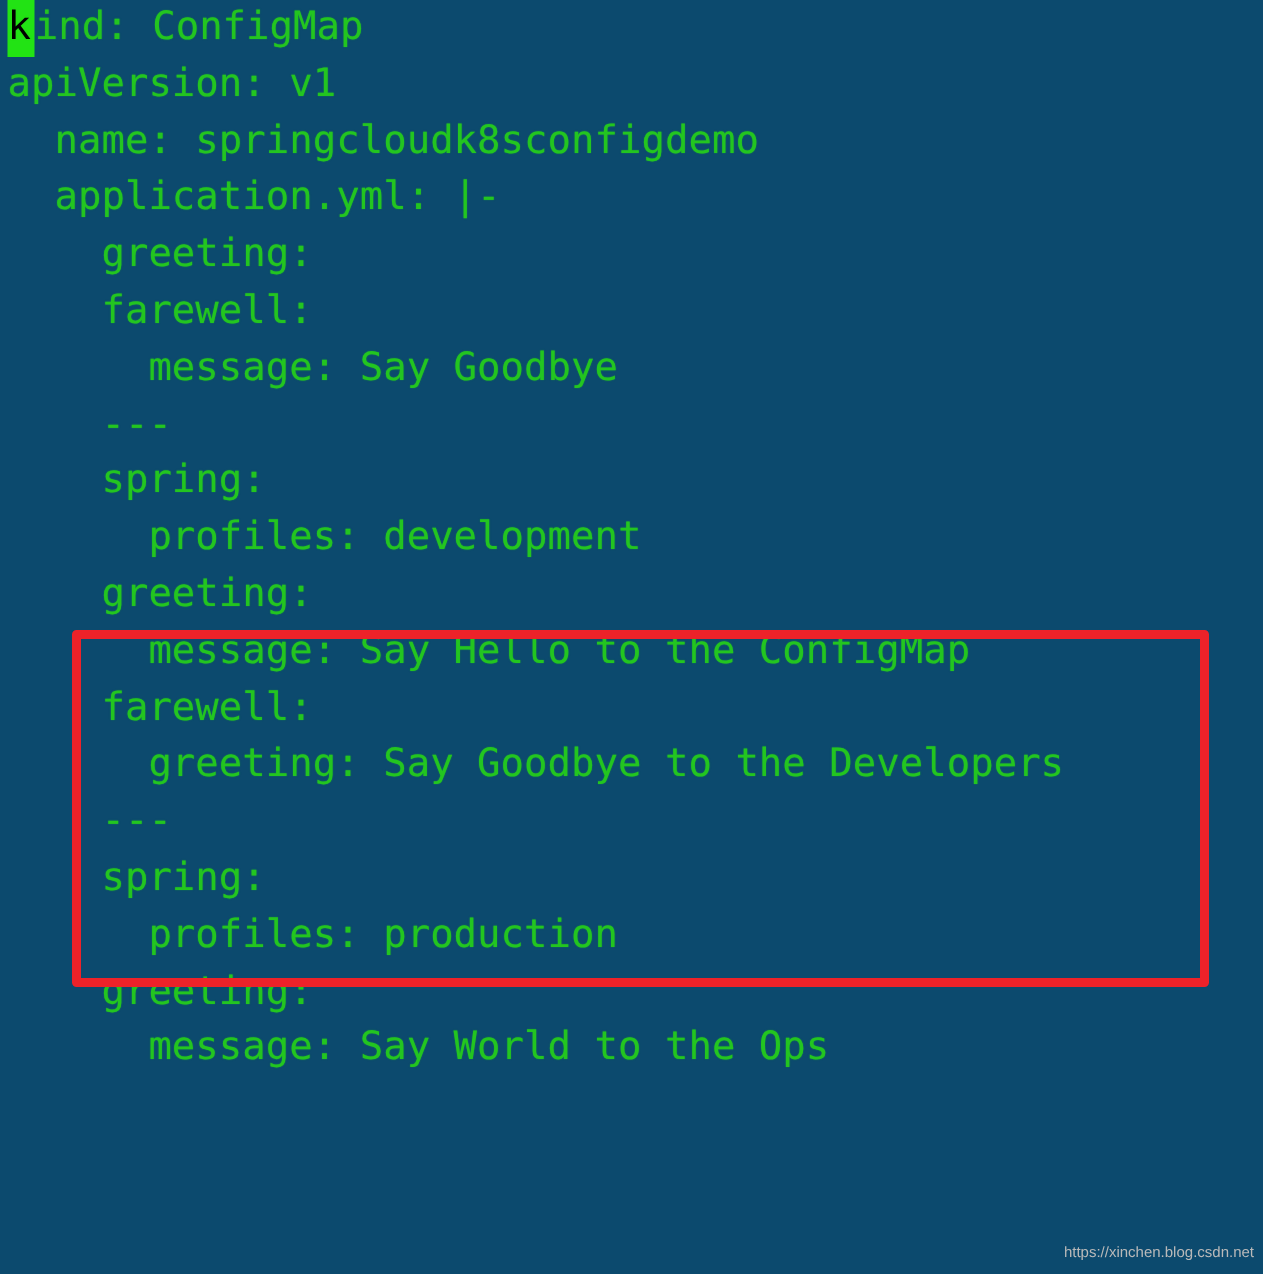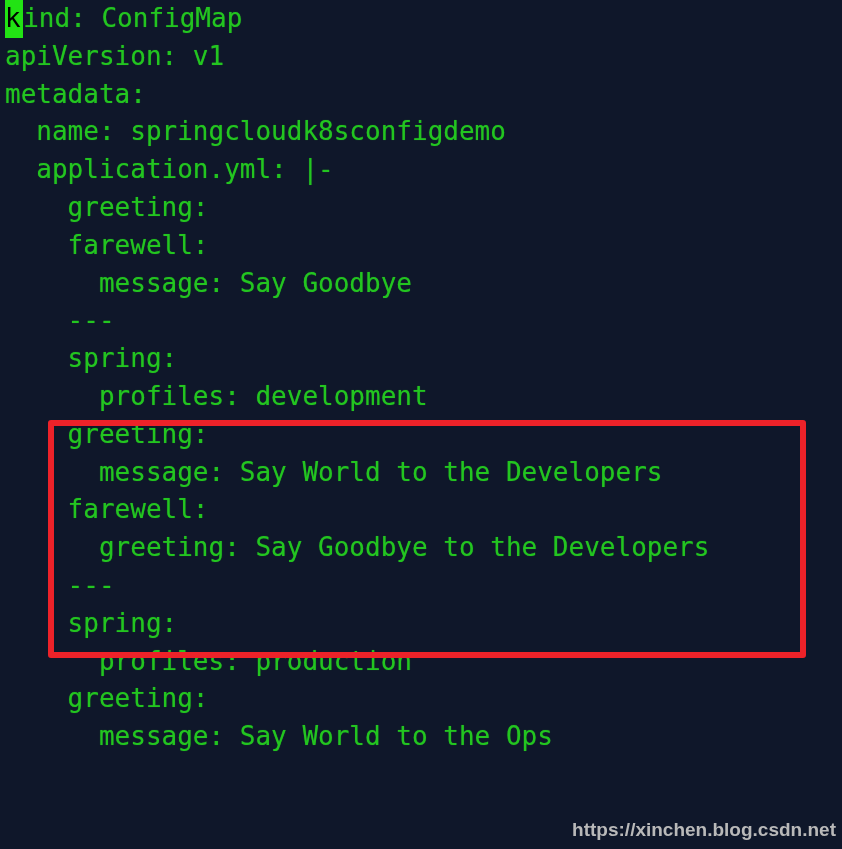--- a/index.html
+++ b/index.html
@@ -8,21 +8,21 @@
     width: 842px;
     height: 849px;
     background: #000000;
     overflow: hidden;
   }
 
   #screen {
     position: relative;
     width: 842px;
     height: 849px;
-    background: #0f172a;
+    background: #0c4a6e;
     font-family: "DejaVu Sans Mono", "Liberation Mono", monospace;
   }
 
   
   #terminal {
     position: absolute;
     left: 0;
     top: 0;
     width: 842px;
     height: 849px;
@@ -64,49 +64,47 @@
     z-index: 3;
     pointer-events: none;
   }
 
   
   #watermark {
     position: absolute;
     right: 6px;
     bottom: 8px;
     font-family: "Liberation Sans", sans-serif;
-    font-size: 19px;
+    font-size: 10px;
     color: #b9b9b9;
     letter-spacing: 0px;
     z-index: 4;
     white-space: nowrap;
-    font-weight: bold;
   }
 </style>
 </head>
 <body>
 
 <div id="screen">
 
   <div id="terminal">
 
     <div class="line"><span class="cursor-cell">k</span><span>ind: ConfigMap</span></div>
 
     <div class="line">apiVersion: v1</div>
-    <div class="line">metadata:</div>
     <div class="line">  name: springcloudk8sconfigdemo</div>
     <div class="line">  application.yml: |-</div>
     <div class="line">    greeting:</div>
     <div class="line">    farewell:</div>
     <div class="line">      message: Say Goodbye</div>
     <div class="line">    ---</div>
     <div class="line">    spring:</div>
     <div class="line">      profiles: development</div>
     <div class="line">    greeting:</div>
-    <div class="line">      message: Say World to the Developers</div>
+    <div class="line">      message: Say Hello to the ConfigMap</div>
     <div class="line">    farewell:</div>
     <div class="line">      greeting: Say Goodbye to the Developers</div>
     <div class="line">    ---</div>
     <div class="line">    spring:</div>
     <div class="line">      profiles: production</div>
     <div class="line">    greeting:</div>
     <div class="line">      message: Say World to the Ops</div>
 
   </div>
 

